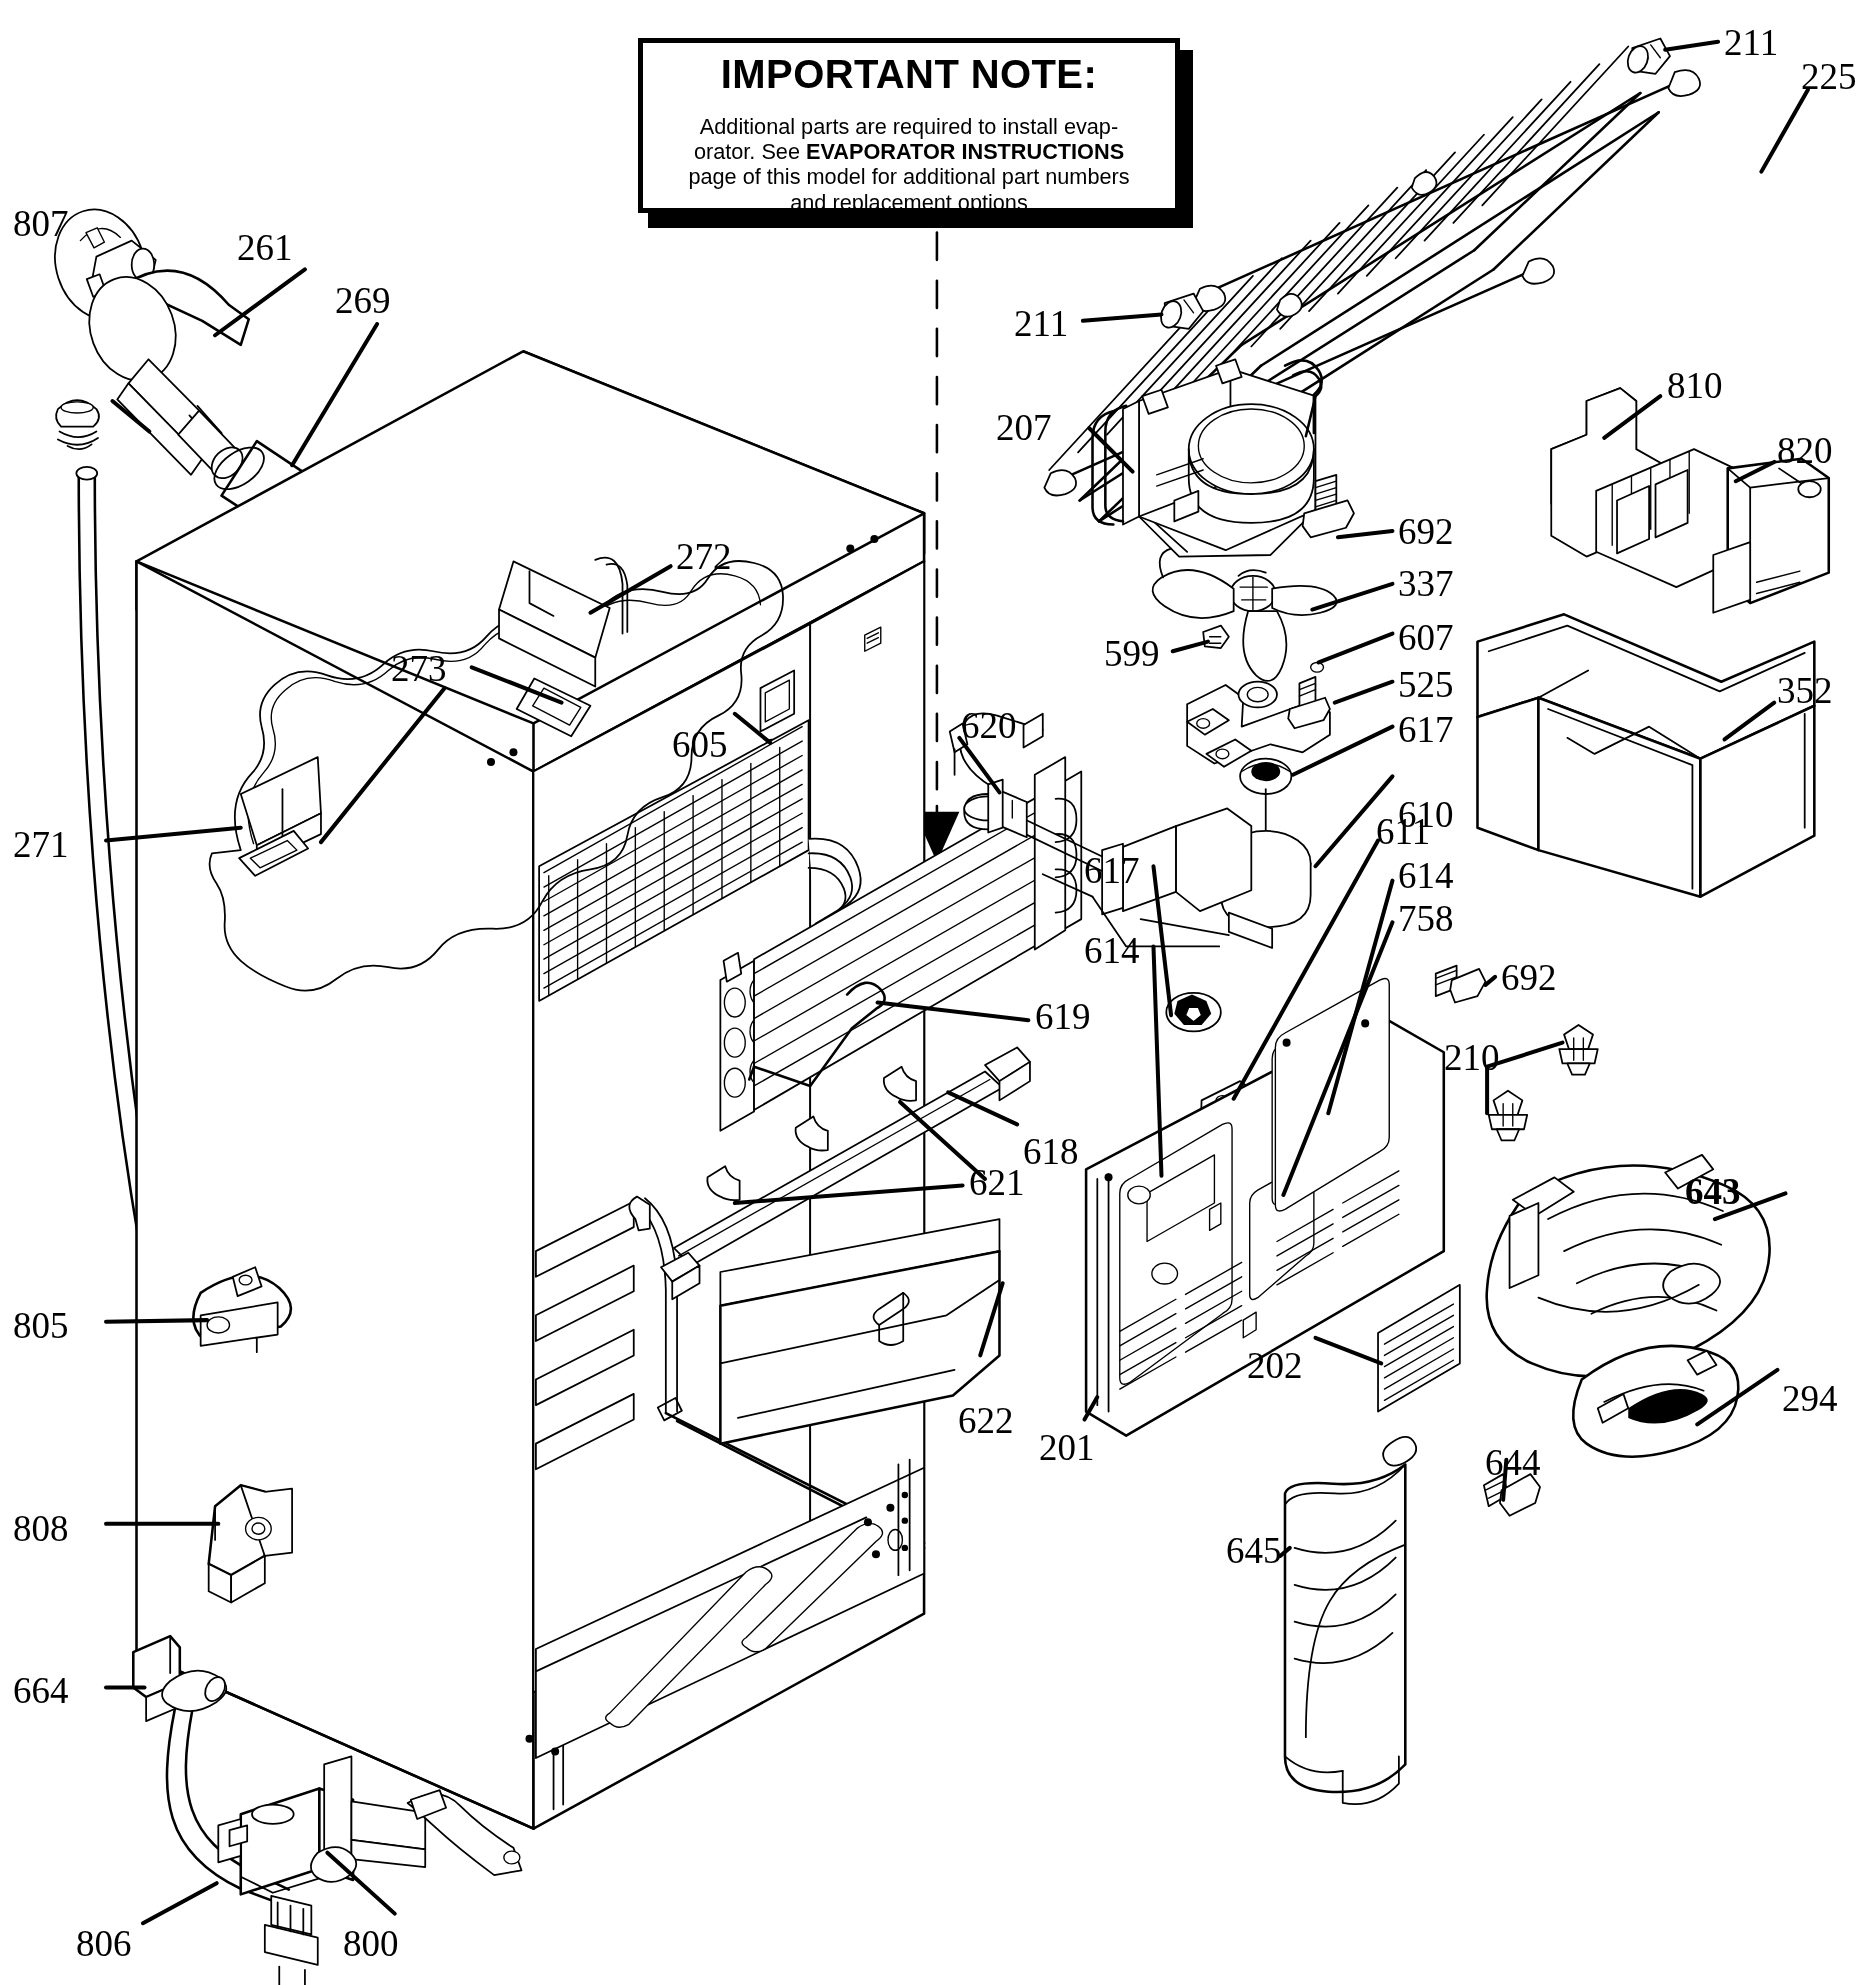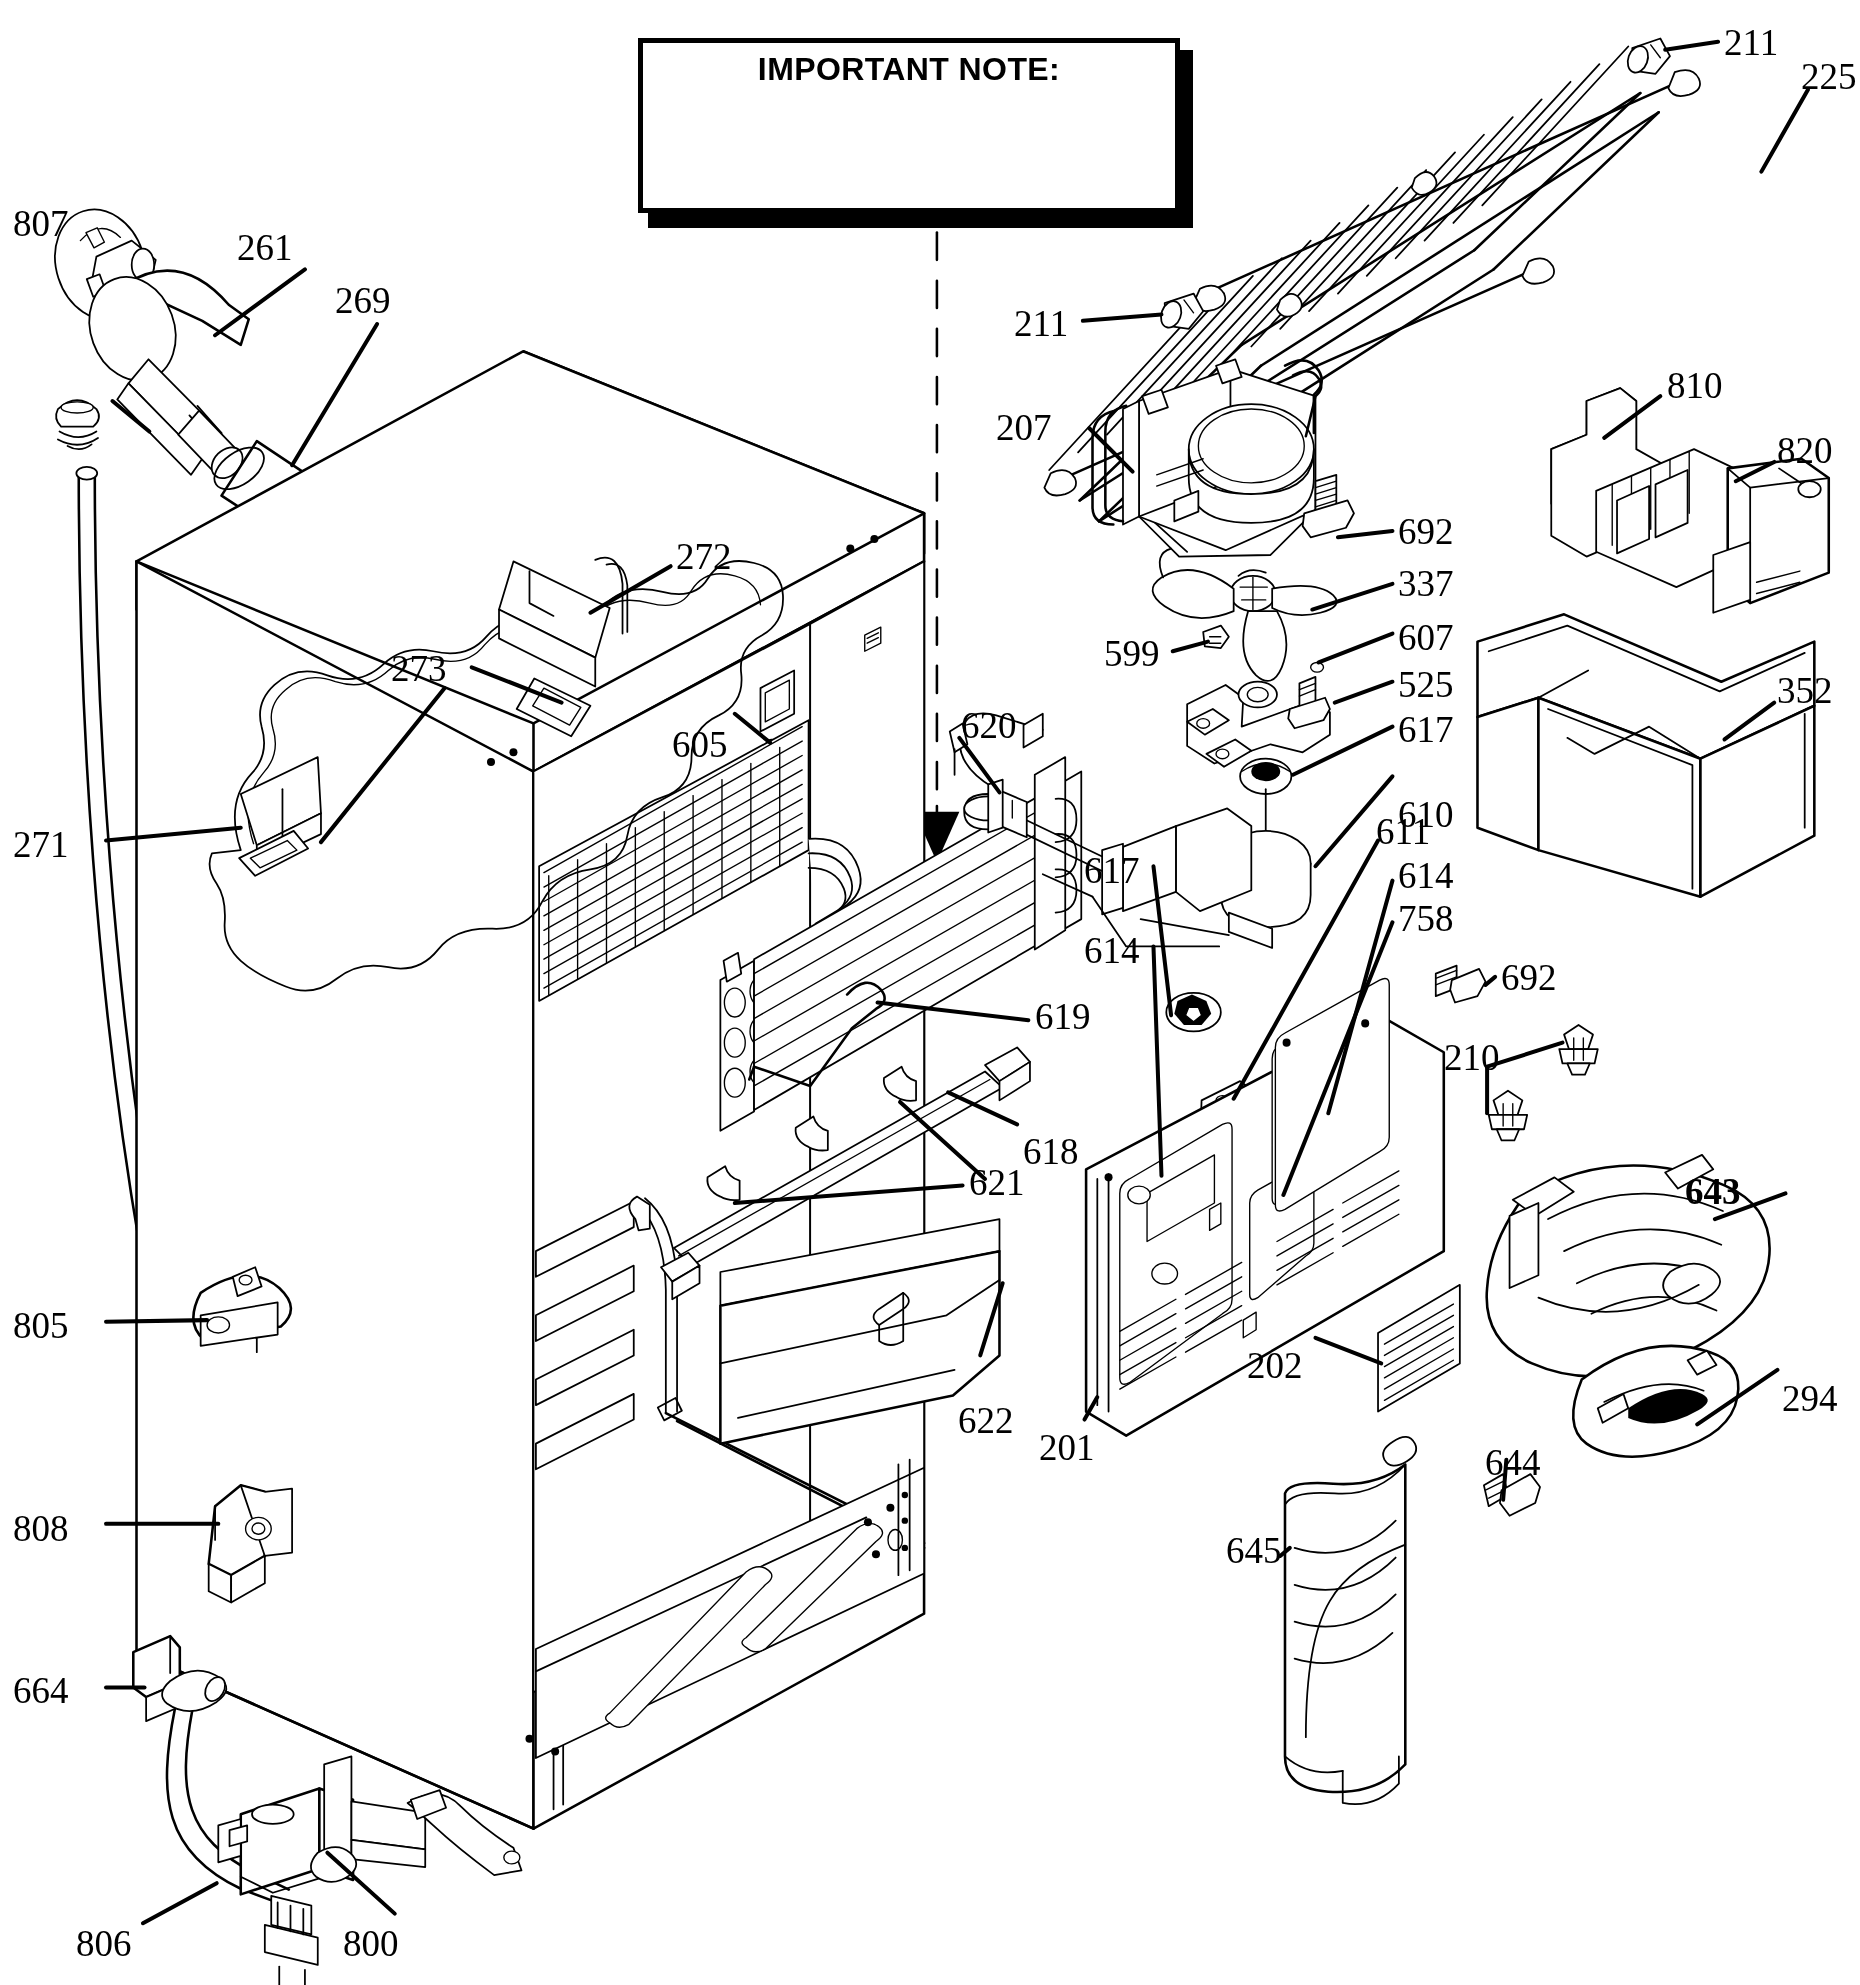--- a/index.html
+++ b/index.html
@@ -12,21 +12,21 @@
   .note-shadow{
     position:absolute;left:648px;top:50px;width:545px;height:178px;background:#000;
   }
   .note-box{
     position:absolute;left:638px;top:38px;width:542px;height:175px;
     background:#fff;border:5.6px solid #000;box-sizing:border-box;
     display:flex;flex-direction:column;align-items:center;justify-content:flex-start;
     padding-top:9.6px;
   }
   .note-title{
-    font-family:"Liberation Sans",sans-serif;font-weight:bold;font-size:32px;
+    font-family:"Liberation Sans",sans-serif;font-weight:bold;font-size:40px;
     letter-spacing:0.4px;line-height:1.05;color:#000;margin-bottom:19px;
   }
   .note-body{
     font-family:"Liberation Sans",sans-serif;font-size:21.7px;line-height:1.17;
     text-align:center;color:#000;padding:0 11.2px;
   }
   .note-body b{font-weight:bold;}
 
   
   .lbl{
@@ -702,20 +702,26 @@
       <path class="ld" d="M2226 1488 L2138 1520"></path>
       <path class="ld" d="M2216 1708 L2116 1776"></path>
       <path class="ld" d="M1878 1820 L1874 1870"></path>
       <path class="ld" d="M1608 1930 L1596 1940"></path>
     </g>
   </svg>
 
   <div class="note-shadow"></div>
   <div class="note-box">
     <div class="note-title">IMPORTANT NOTE:</div>
+    <div class="note-body">
+      <span>Additional parts are required to install evap-</span><br>
+      <span>orator.  See </span><b>EVAPORATOR INSTRUCTIONS</b><br>
+      <span>page of this model for additional part numbers</span><br>
+      <span>and replacement options</span>
+    </div>
   </div>
 
   <div id="labels">
       <div class="lbl" style="left: 13px; top: 205px;">807</div>
       <div class="lbl" style="left: 237px; top: 229px;">261</div>
       <div class="lbl" style="left: 335px; top: 282px;">269</div>
       <div class="lbl" style="left: 676px; top: 538px;">272</div>
       <div class="lbl" style="left: 391px; top: 650px;">273</div>
       <div class="lbl" style="left: 13px; top: 826px;">271</div>
       <div class="lbl" style="left: 672px; top: 726px;">605</div>

